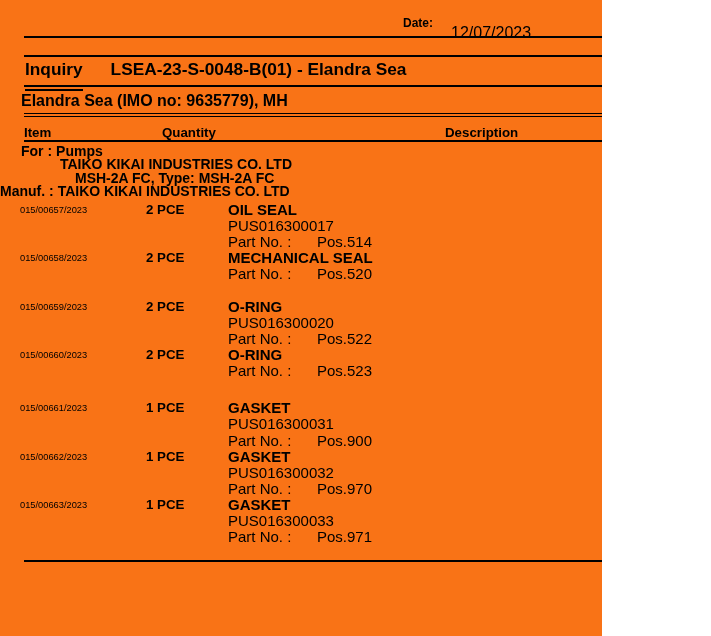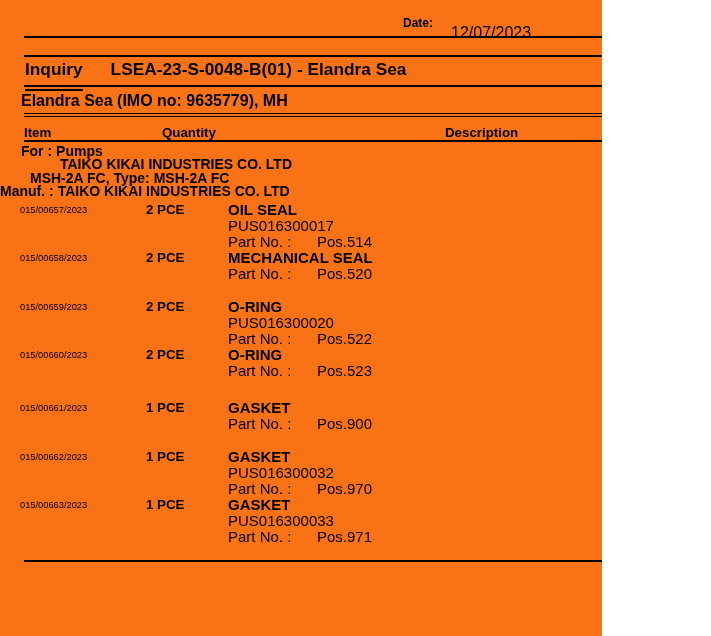--- a/index.html
+++ b/index.html
@@ -25,21 +25,21 @@
 
   .vessel { position:absolute; left:21px; top:92px; font-size:16px; font-weight:bold; white-space:nowrap; }
 
   .th { position:absolute; top:125px; font-size:13.3px; font-weight:bold; white-space:nowrap; }
   .th-item { left:24px; } .th-qty { left:162px; } .th-desc { left:445px; }
 
   .group-block { position:absolute; left:0; top:145px; width:711px; }
   .g-line { font-size:14px; font-weight:bold; line-height:13.4px; white-space:nowrap; }
   .g-for   { padding-left:21px; }
   .g-maker { padding-left:60px; }
-  .g-model { padding-left:30px; }
+  .g-model { padding-left:75px; }
   .g-manuf { }
   .g-gap   { margin-left:4px; }
 
   .rows { position:absolute; left:0; top:202px; width:711px; }
   .row { position:relative; height:48.4px; }
   .row.gap-before { margin-top:4.8px; }
   .r-item { position:absolute; left:20px; top:3px; font-size:9.3px; white-space:nowrap; }
   .r-qty  { position:absolute; left:146px; top:0; font-size:13.3px; font-weight:bold; line-height:16px; white-space:nowrap; }
   .r-desc { position:absolute; left:228px; top:0; font-size:15px; line-height:16.1px; white-space:nowrap; }
   .desc-name { font-weight:bold; }
@@ -128,20 +128,21 @@
         <span class="pn-label">Part No. :</span><span class="pn-pos">Pos.523</span>
       </div>
     </div>
   </div>
 
   <div class="row gap-before">
     <span class="r-item">015/00661/2023</span>
     <span class="r-qty">1 PCE</span>
     <div class="r-desc">
       <div class="desc-name">GASKET</div>
+      <div class="desc-code">PUS016300031</div>
       <div class="desc-pos">
         <span class="pn-label">Part No. :</span><span class="pn-pos">Pos.900</span>
       </div>
     </div>
   </div>
 
   <div class="row">
     <span class="r-item">015/00662/2023</span>
     <span class="r-qty">1 PCE</span>
     <div class="r-desc">

